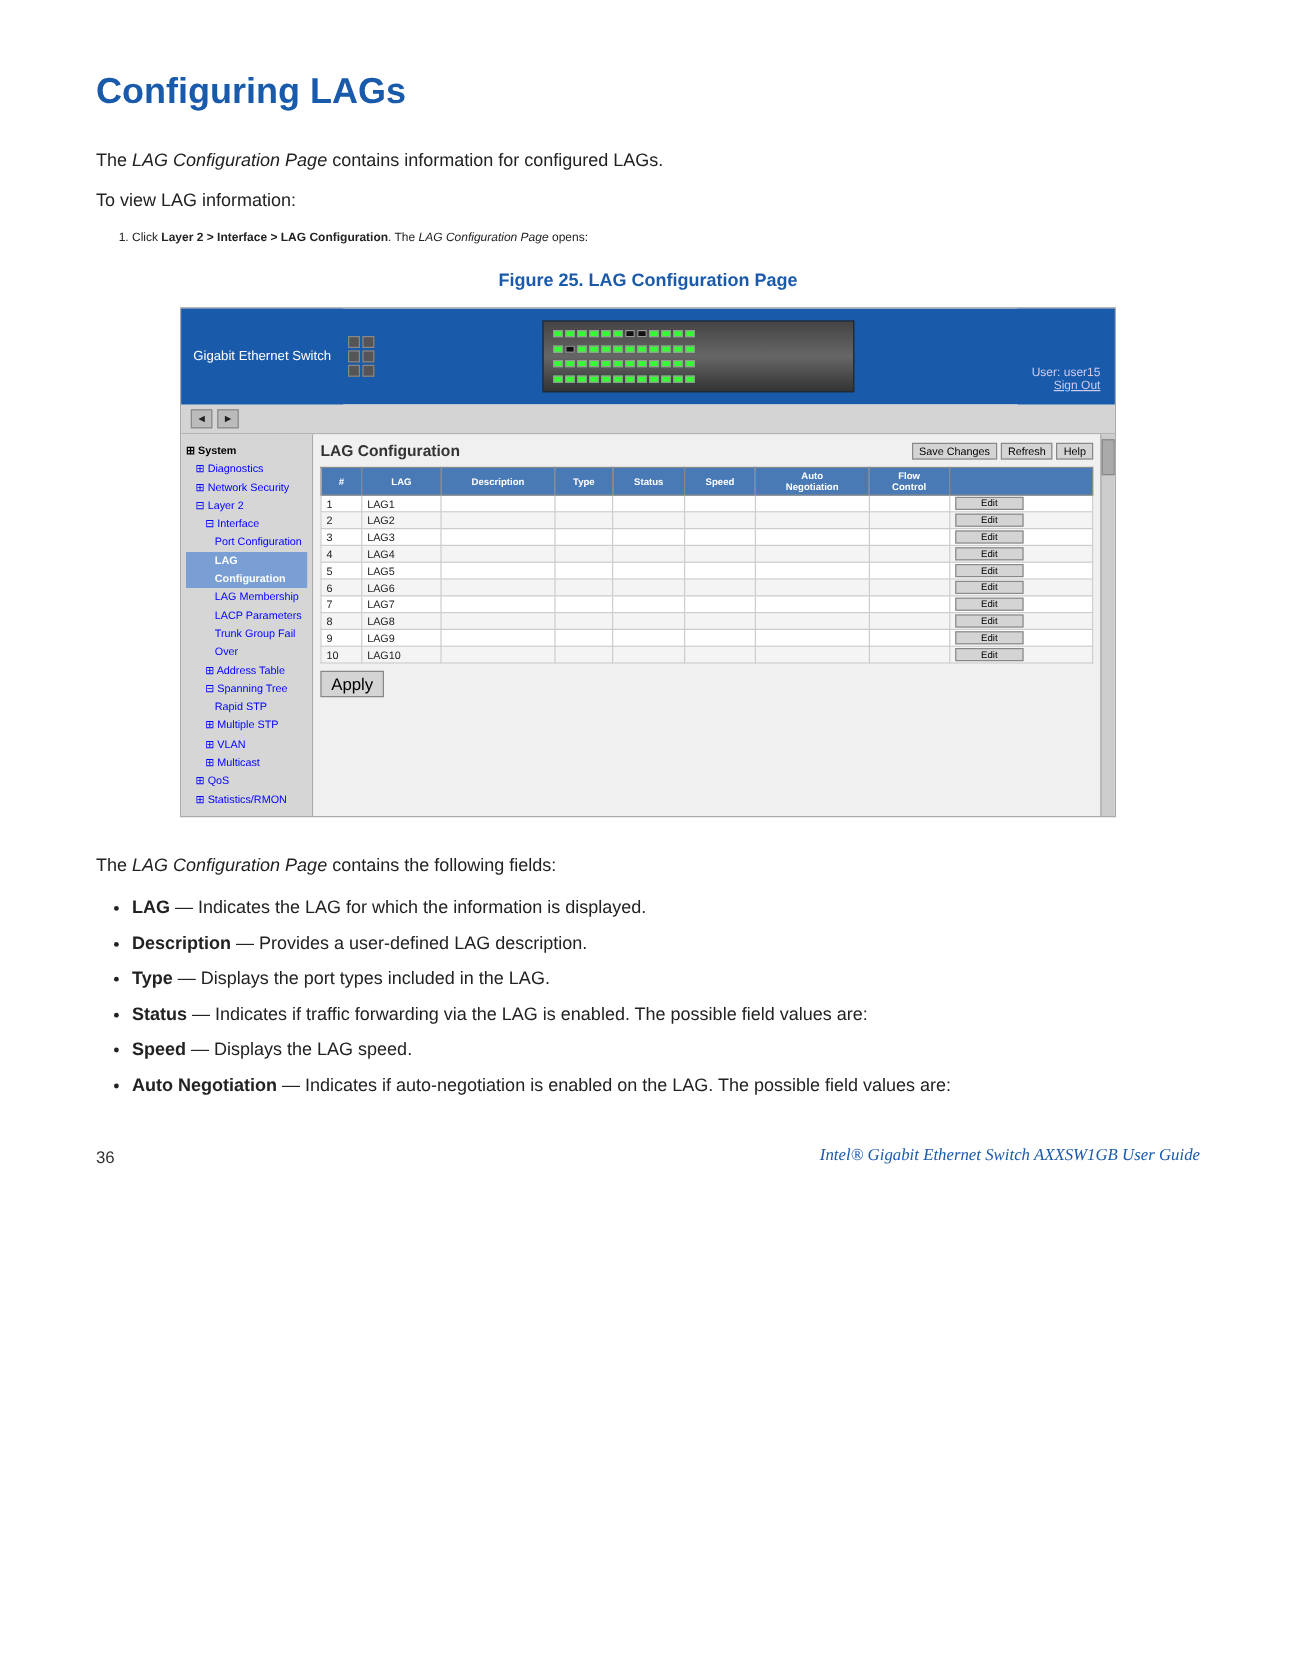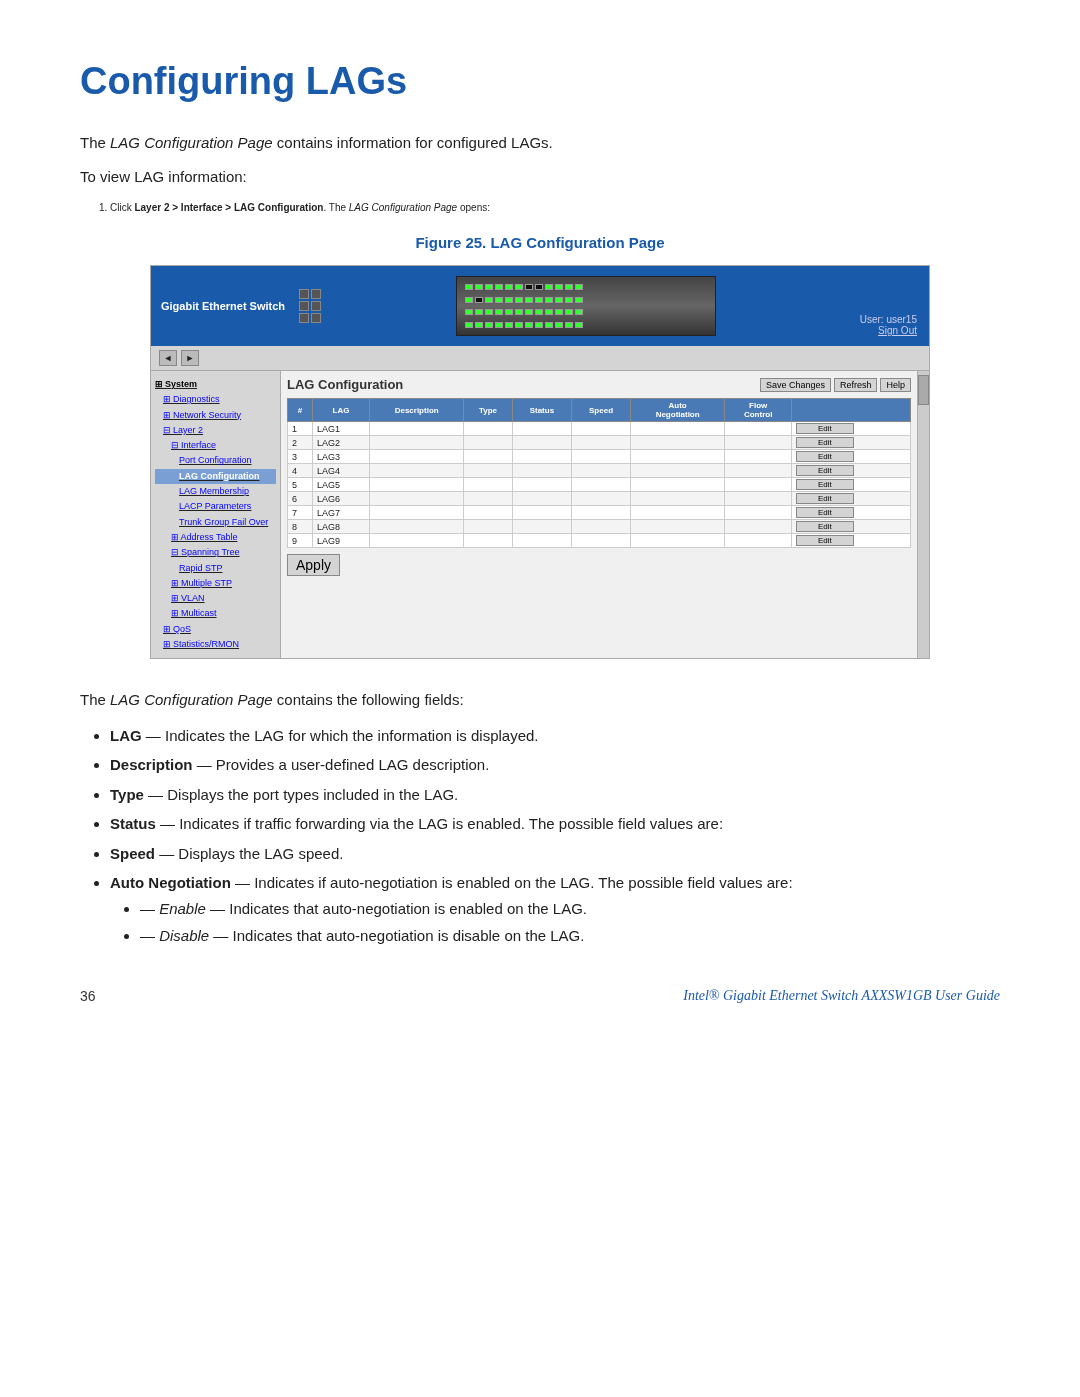--- a/index.html
+++ b/index.html
@@ -7,21 +7,21 @@
       width: 1080px;
       min-height: 1397px;
       background: #fff;
       font-family: Arial, sans-serif;
       font-size: 15px;
       color: #222;
       padding: 60px 80px 60px 80px;
     }
 
     h1.page-title {
-      font-size: 38px;
+      font-size: 30px;
       font-weight: bold;
       color: #1a5aab;
       margin-bottom: 28px;
       font-family: Arial, sans-serif;
     }
 
     .intro-text {
       font-size: 15px;
       margin-bottom: 10px;
       line-height: 1.6;
@@ -59,21 +59,21 @@
       background: #1a5aab;
       padding: 0;
       display: flex;
       align-items: stretch;
       min-height: 80px;
     }
     .sw-header-left {
       background: #1a5aab;
       color: #fff;
       font-size: 11px;
-      font-weight: bold;
+      font-weight: normal;
       padding: 12px 10px;
       display: flex;
       align-items: center;
       min-width: 130px;
     }
     .sw-header-icons {
       display: flex;
       flex-direction: column;
       justify-content: center;
       padding: 6px 4px;
@@ -149,27 +149,26 @@
       justify-content: center;
     }
 
     .sw-body {
       display: flex;
       background: #e0e0e0;
     }
 
     
     .sw-nav {
-      width: 130px;
+      width: 110px;
       background: #d6d6d6;
       font-size: 9px;
       padding: 6px 4px;
       border-right: 1px solid #aaa;
       line-height: 1.7;
-      text-decoration: underline;
     }
     .sw-nav-item { color: #00f; cursor: pointer; }
     .sw-nav-item.selected { background: #7a9fd4; color: #fff; font-weight: bold; padding: 0 2px; }
     .sw-nav-item.bold { font-weight: bold; color: #000; }
     .sw-nav-item.indent1 { padding-left: 8px; }
     .sw-nav-item.indent2 { padding-left: 16px; }
     .sw-nav-item.indent3 { padding-left: 24px; }
 
     
     .sw-main {
@@ -550,20 +549,31 @@
     <td>9</td>
     <td>LAG9</td>
     <td></td>
     <td></td>
     <td></td>
     <td></td>
     <td></td>
     <td></td>
     <td><button class="sw-edit-btn">Edit</button></td>
   </tr>
+            <tr>
+    <td>10</td>
+    <td>LAG10</td>
+    <td></td>
+    <td></td>
+    <td></td>
+    <td></td>
+    <td></td>
+    <td></td>
+    <td><button class="sw-edit-btn">Edit</button></td>
+  </tr>
           </tbody>
       </table>
 
       <button class="sw-apply-btn">Apply</button>
     </div>
 
     <div class="sw-scrollbar">
       <div class="sw-scrollbar-thumb"></div>
     </div>
   </div>
@@ -584,23 +594,19 @@
     <strong>Type</strong> — Displays the port types included in the LAG.
   </li>
   <li>
     <strong>Status</strong> — Indicates if traffic forwarding via the LAG is enabled. The possible field values are:
   </li>
   <li>
     <strong>Speed</strong> — Displays the LAG speed.
   </li>
   <li>
     <strong>Auto Negotiation</strong> — Indicates if auto-negotiation is enabled on the LAG. The possible field values are:
-    <ul class="sub-bullet-list">
-      <li><em>Enable</em> — Indicates that auto-negotiation is enabled on the LAG.</li>
-      <li><em>Disable</em> — Indicates that auto-negotiation is disable on the LAG.</li>
-    </ul>
   </li>
 </ul>
 
 <div class="page-footer">
   <span>36</span>
   <span class="footer-right">Intel® Gigabit Ethernet Switch AXXSW1GB User Guide</span>
 </div>
 
 </body></html>

